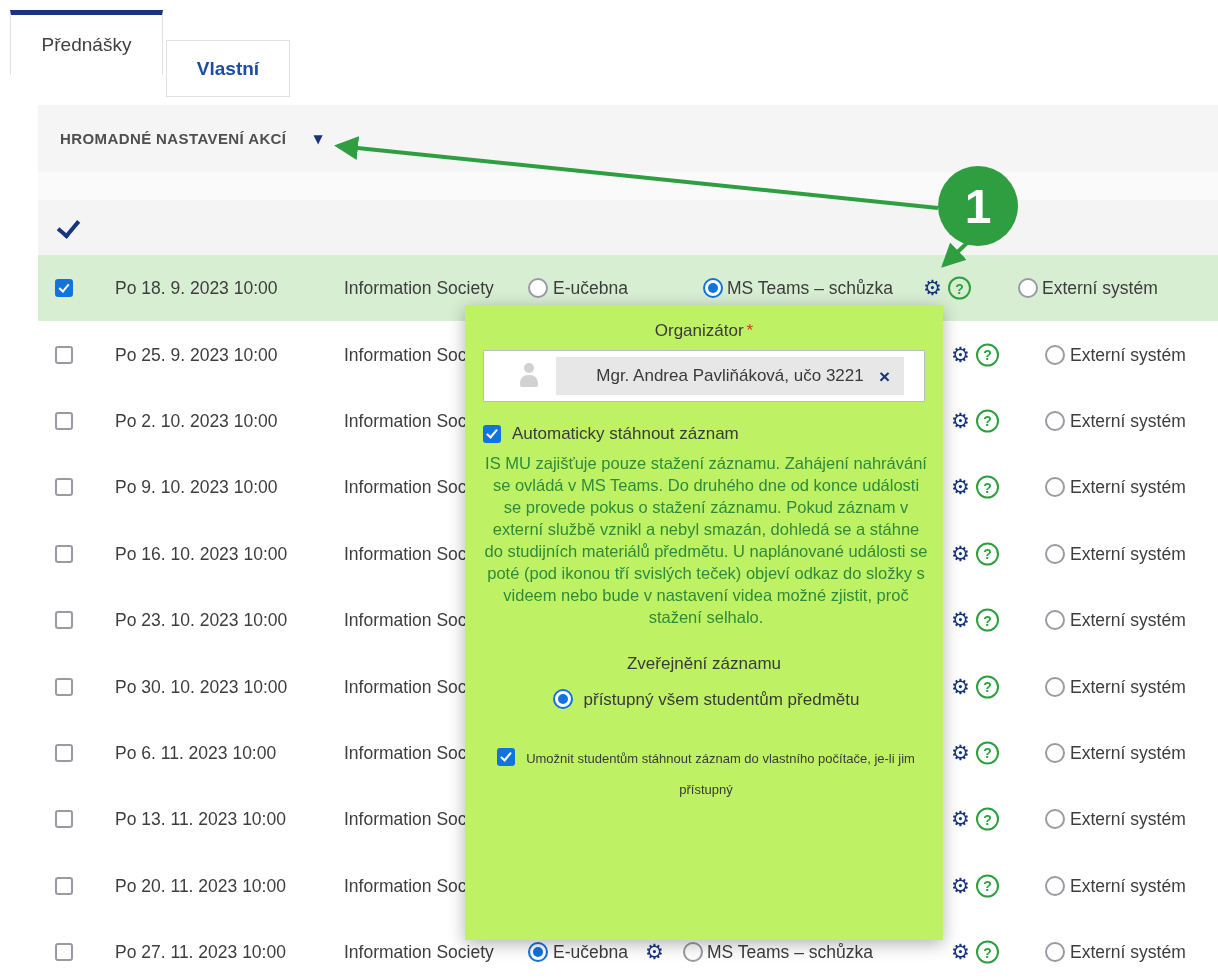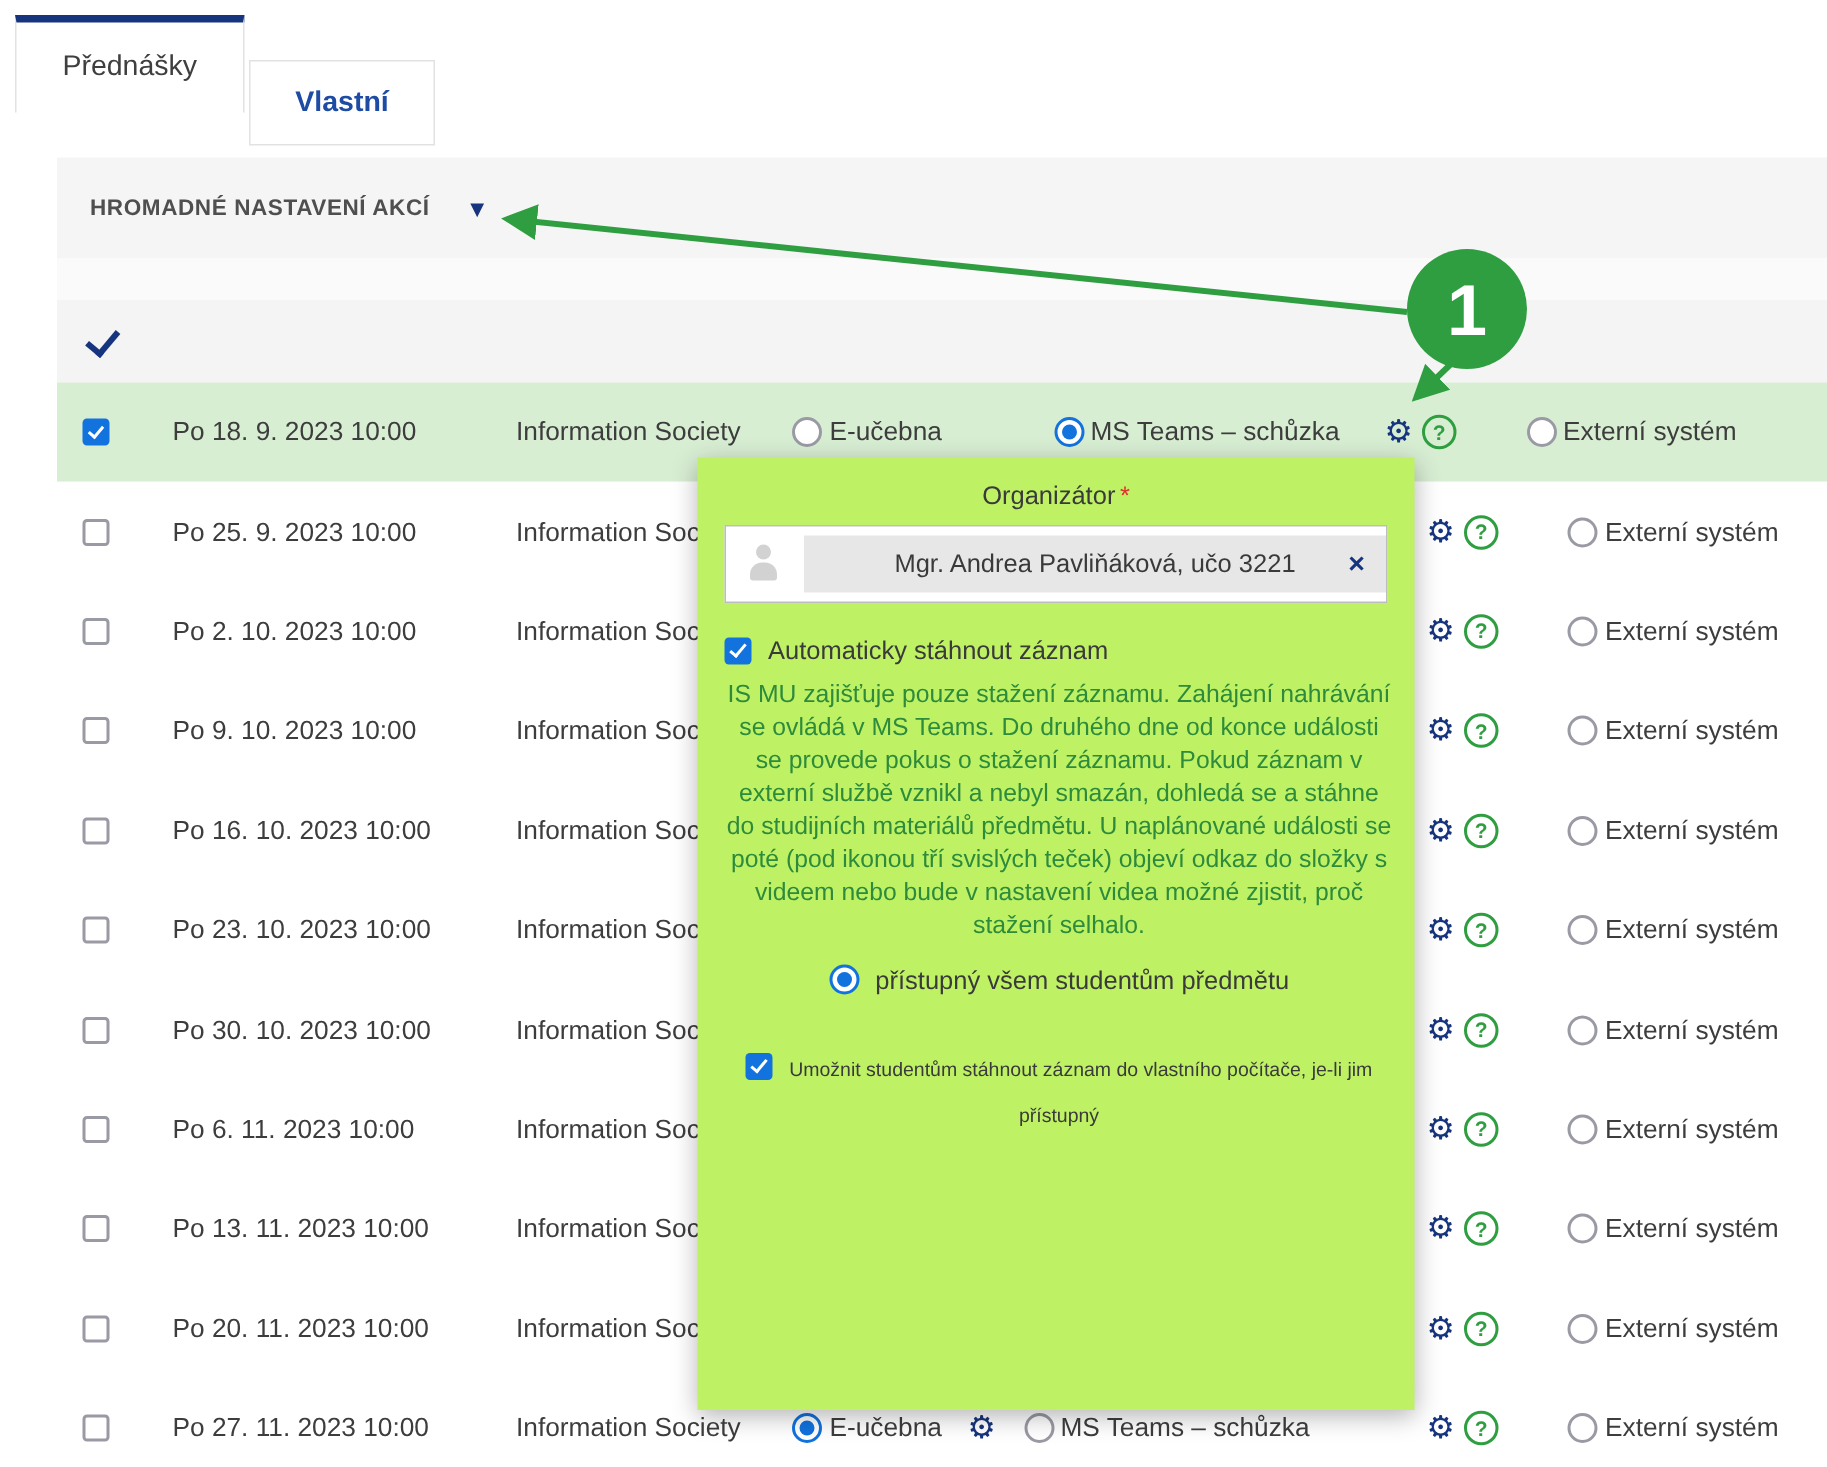--- a/index.html
+++ b/index.html
@@ -52,21 +52,21 @@
   .row.ms .helpc{left:910px;} .row.ms .r3{left:980px;} .row.ms .l3{left:1004px;}
   .row.el .gear1{left:607px;}
   .row.el .r2{left:645px;} .row.el .l2{left:669px;} .row.el .gear2{left:913px;}
   .row.el .helpc{left:938px;} .row.el .r3{left:1007px;} .row.el .l3{left:1032px;}
 
   
   .popup{position:absolute;left:465px;top:305px;width:478px;height:635px;box-sizing:border-box;
     background:#bef264;box-shadow:0 4px 16px rgba(0,0,0,.3);z-index:5;padding:16px 18px 30px;text-align:center;}
   .org-label{font-size:17px;color:#3a3a3a;}
   .req{color:#e03131;margin-left:3px;}
-  .org-box{margin-top:9px;height:50px;border:1px solid #bdbdbd;display:flex;align-items:center;padding:0 0;background:#fff;}
+  .org-box{margin-top:9px;height:50px;border:1px solid #bdbdbd;display:flex;align-items:center;padding:0 20px;background:#fff;}
   .person{position:relative;width:26px;height:30px;margin:0 14px 0 12px;flex:none;}
   .person::before{content:"";position:absolute;left:8px;top:2px;width:10px;height:10px;border-radius:50%;background:#d2d2d2;}
   .person::after{content:"";position:absolute;left:4px;top:14px;width:18px;height:12px;border-radius:8px 8px 2px 2px;background:#d2d2d2;}
   .chip{flex:1;height:38px;background:#e7e7e7;position:relative;display:flex;align-items:center;justify-content:center;
     font-size:17px;color:#3a3a3a;}
   .chip-x{position:absolute;right:14px;color:var(--navy,#17357e);font-weight:700;font-size:19px;cursor:pointer;line-height:1;}
   .pchk{width:18px;height:18px;border-radius:3px;background:var(--blue,#1272de);position:relative;flex:none;display:inline-block;}
   .pchk::after{content:"";position:absolute;left:6px;top:2px;width:4px;height:9px;
     border-right:2.5px solid #fff;border-bottom:2.5px solid #fff;transform:rotate(40deg);}
   .chk-row{margin-top:22px;display:flex;align-items:center;gap:11px;font-size:17px;color:#3a3a3a;}
@@ -272,20 +272,21 @@
       <span class="chip">
         <span>Mgr. Andrea Pavliňáková, učo 3221</span>
         <span class="chip-x">×</span>
       </span>
     </div>
     <div class="chk-row">
       <span class="pchk"></span>
       <span>Automaticky stáhnout záznam</span>
     </div>
     <div class="help-text">IS MU zajišťuje pouze stažení záznamu. Zahájení nahrávání se ovládá v MS Teams. Do druhého dne od konce události se provede pokus o stažení záznamu. Pokud záznam v externí službě vznikl a nebyl smazán, dohledá se a stáhne do studijních materiálů předmětu. U naplánované události se poté (pod ikonou tří svislých teček) objeví odkaz do složky s videem nebo bude v nastavení videa možné zjistit, proč stažení selhalo.</div>
+    <div class="pub-label">Zveřejnění záznamu</div>
     <div class="opt">
       <span class="pradio on"></span><span>přístupný všem studentům předmětu</span>
     </div>
     <div class="final-chk">
       <span class="pchk"></span><span>Umožnit studentům stáhnout záznam do vlastního počítače, je-li jim přístupný</span>
     </div>
   </div>
 
   <svg class="anno" width="1218" height="978" viewBox="0 0 1218 978">
     <defs>

